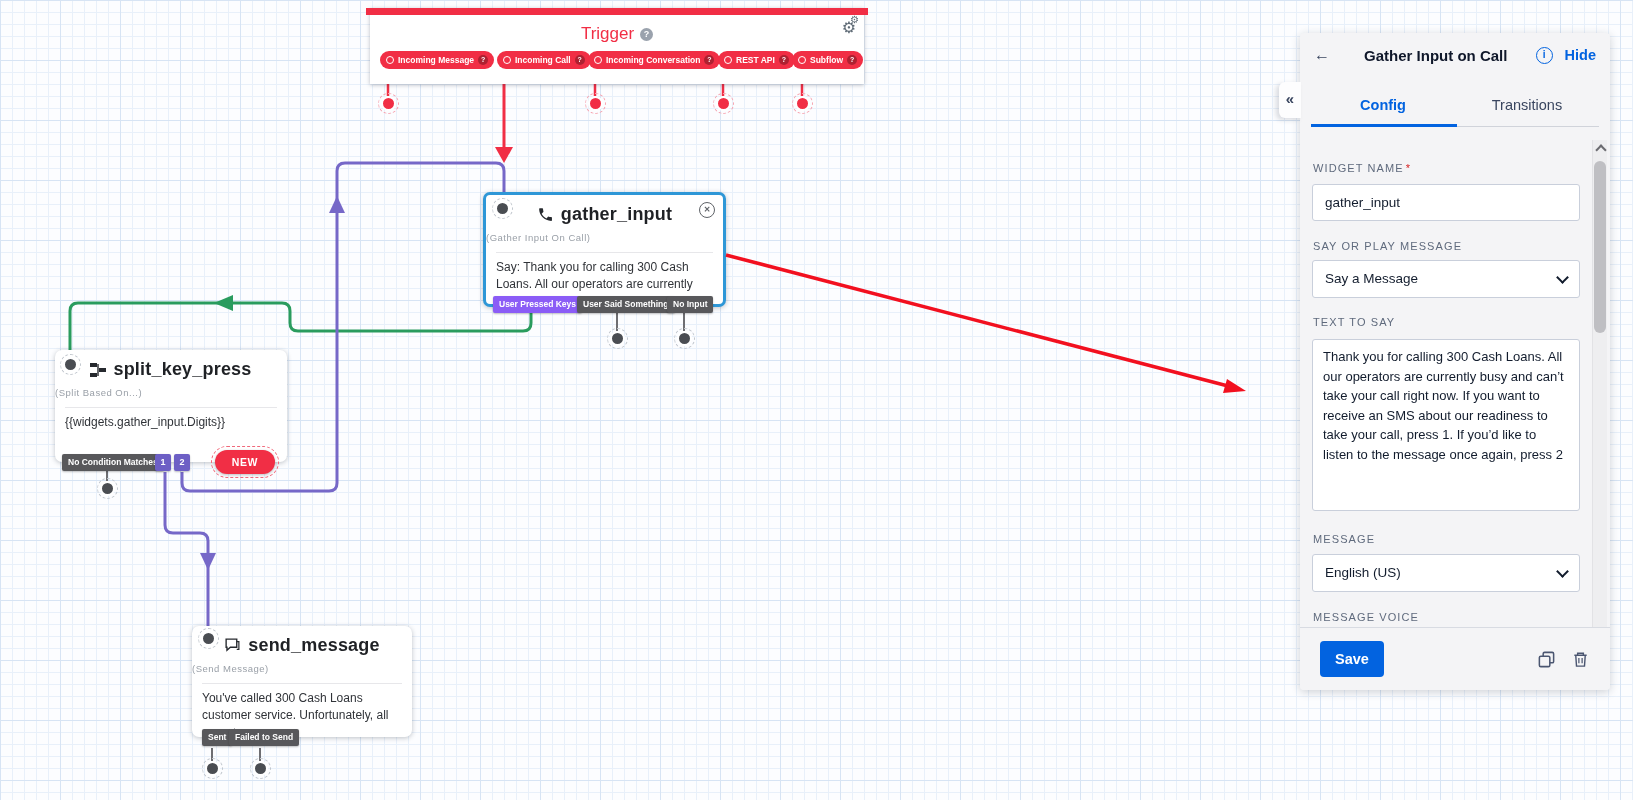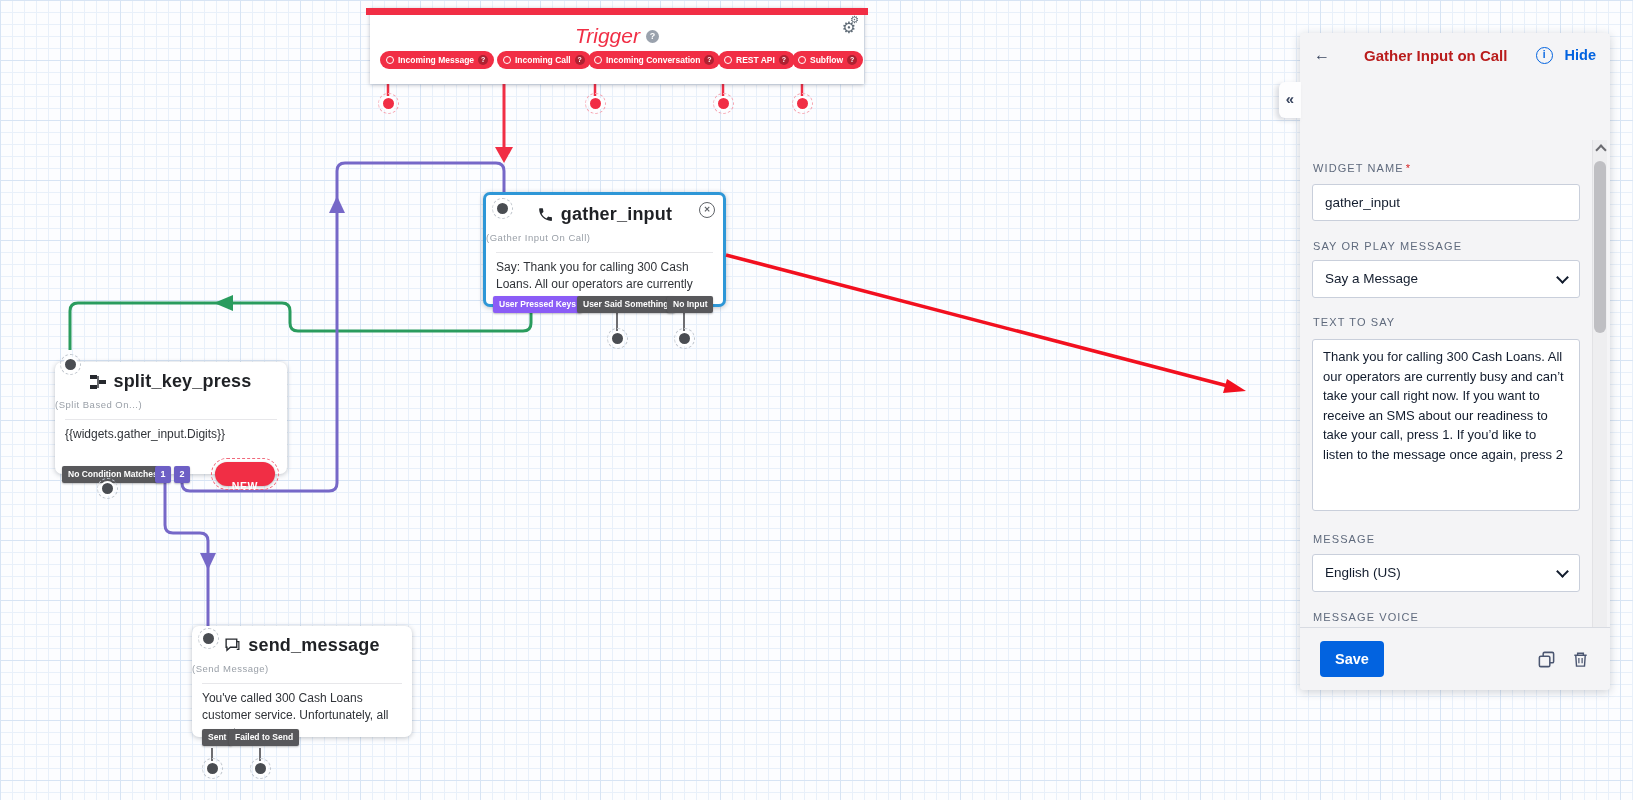--- a/index.html
+++ b/index.html
@@ -41,56 +41,56 @@
          background:#58585b; color:#fff; font-size:8.5px; font-weight:700; border-radius:2px;
          box-shadow:0 1px 2px rgba(0,0,0,.25); white-space:nowrap; }
   .tag.green { background:#8b5cf6; }
   .tag.purple { background:#6d5fc5; width:16px; text-align:center; padding:0; font-size:9px; }
 
   
   .trigger-box { position:absolute; z-index:2; left:370px; top:8px; width:494px; height:76px;
                  background:#fff; box-shadow:0 1px 4px rgba(30,40,55,.3); }
   .trigger-bar { position:absolute; left:-4px; right:-4px; top:0; height:7px; background:#f12e45; }
   .trigger-title-row { display:flex; justify-content:center; align-items:center; gap:6px; margin-top:16px; }
-  .trigger-title { color:#f12e45; font-size:21px; font-weight:500;font-style:italic; }
+  .trigger-title { color:#f12e45; font-size:17px; font-weight:500; }
   .qbadge { display:inline-block; width:13px; height:13px; border-radius:50%; background:#9aa2ad;
             color:#fff; font-size:9px; font-weight:700; text-align:center; line-height:13px; }
   .gears { position:absolute; right:8px; top:10px; color:#5f6b76; }
   .gears .g1 { font-size:16px; }
   .gears .g2 { font-size:10px; position:absolute; right:-3px; top:-4px; }
   .pill { position:absolute; top:43px; height:18px; display:flex; align-items:center; gap:4px;
           padding:0 6px; background:#f12e45; border-radius:9px; color:#fff;
           font-size:8.5px; font-weight:700; white-space:nowrap; }
   .pill-ring { width:8px; height:8px; border:1.3px solid #fff; border-radius:50%; }
   .pill-q { width:10px; height:10px; border-radius:50%; background:rgba(0,0,0,.28);
             font-size:7px; font-weight:700; text-align:center; line-height:10px; }
 
   
   .card.gather { left:483px; top:192px; width:243px; height:115px; border:3px solid #2e97d7; }
   .close-btn { position:absolute; right:8px; top:7px; width:16px; height:16px; border:1.4px solid #5f6368;
                border-radius:50%; color:#5f6368; font-size:8px; line-height:13px; text-align:center; font-weight:700; }
   
-  .card.split { left:55px; top:362px; width:232px; height:112px; }
-  .new-pill { position:absolute; right:12px; bottom:-12px; height:24px; line-height:24px; padding:12px 17px;
+  .card.split { left:55px; top:350px; width:232px; height:112px; }
+  .new-pill { position:absolute; right:12px; bottom:-12px; height:24px; line-height:24px; padding:0 17px;
               background:#f12e45; color:#fff; font-size:10.5px; font-weight:700; letter-spacing:.6px;
               border-radius:12px; outline:1.5px dashed #f0697b; outline-offset:3px; box-shadow:0 1px 3px rgba(0,0,0,.25); }
   
   .card.send { left:192px; top:626px; width:220px; height:111px; }
 
   .wicon { flex:0 0 auto; }
 
   
   .panel { position:absolute; z-index:4; left:1300px; top:33px; width:310px; height:657px;
            background:#f4f4f6; border-radius:4px; box-shadow:0 2px 10px rgba(18,28,45,.20); }
   .collapse-tab { position:absolute; left:-21px; top:49px; width:22px; height:36px; background:#fdfdfe;
                   border-radius:6px 0 0 6px; box-shadow:-3px 2px 5px rgba(18,28,45,.15);
                   color:#39455f; font-size:15px; font-weight:700; text-align:center; line-height:34px; }
   .panel-header { display:flex; align-items:center; height:44px; padding:0 14px; }
   .back-arrow { width:22px; color:#39455f; font-size:16px; }
-  .panel-title { flex:1; text-align:center; font-size:15px; font-weight:700; color:#b91c1c; }
+  .panel-title { flex:1; text-align:center; font-size:15px; font-weight:700; color:#0f172a; }
   .info-badge { width:17px; height:17px; border:1.6px solid #0263e0; border-radius:50%; color:#0263e0;
                 font-size:10px; font-weight:700; text-align:center; line-height:14px; margin-right:12px; }
   .hide-link { color:#0263e0; font-size:14.5px; font-weight:700;text-align:center; }
   .tabs { position:relative; height:50px; display:flex; margin:0 11px; border-bottom:1px solid #d0d3da; }
   .tab { flex:1; text-align:center; line-height:56px; font-size:14.5px; }
   .tab.active { color:#0263e0; font-weight:700; }
   .tab.inactive { color:#39455f; }
   .tab-underline { position:absolute; left:0; bottom:-1px; width:146px; height:3px; background:#0263e0; }
 
   .fld-label { position:absolute; left:13px; font-size:11px; color:#5f6a7d; letter-spacing:1.1px; }
@@ -271,20 +271,25 @@
 <div class="panel">
   <div class="collapse-tab">«</div>
 
   <div class="panel-header">
     <span class="back-arrow">←</span>
     <span class="panel-title">Gather Input on Call</span>
     <span class="info-badge">i</span>
     <span class="hide-link">Hide</span>
   </div>
 
+  <div class="tabs">
+    <div class="tab active">Config</div>
+    <div class="tab inactive">Transitions</div>
+    <div class="tab-underline"></div>
+  </div>
 
   <div class="fld-label" style="top:129px">
     <span>WIDGET NAME</span><span class="req">*</span>
   </div>
   <div class="fld-box fld-input" style="top:151px">gather_input</div>
 
   <div class="fld-label" style="top:207px">SAY OR PLAY MESSAGE</div>
   <div class="fld-box fld-select" style="top:227px">
     <span class="sel-val">Say a Message</span>
     <span class="chev"></span>

